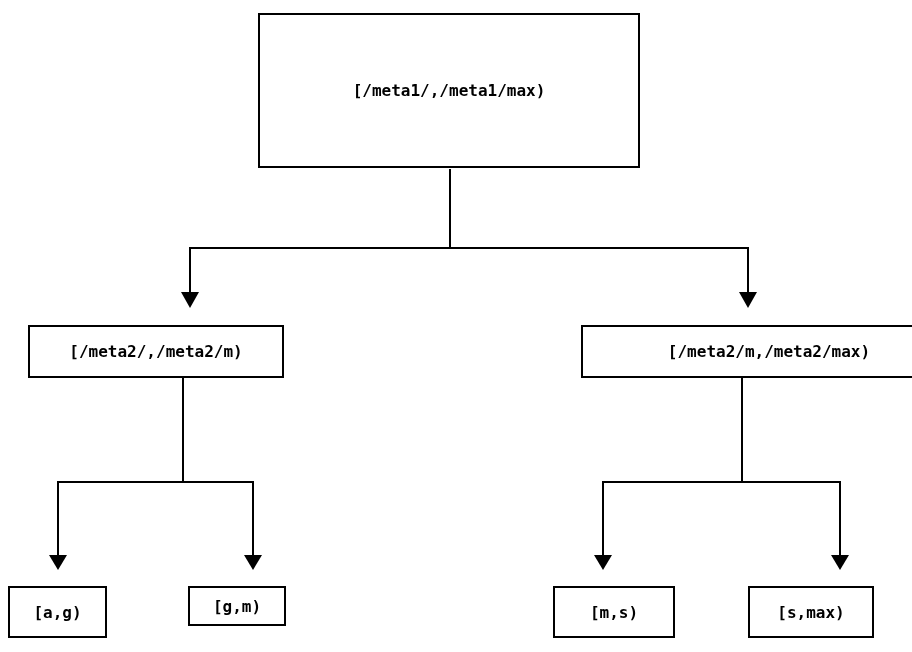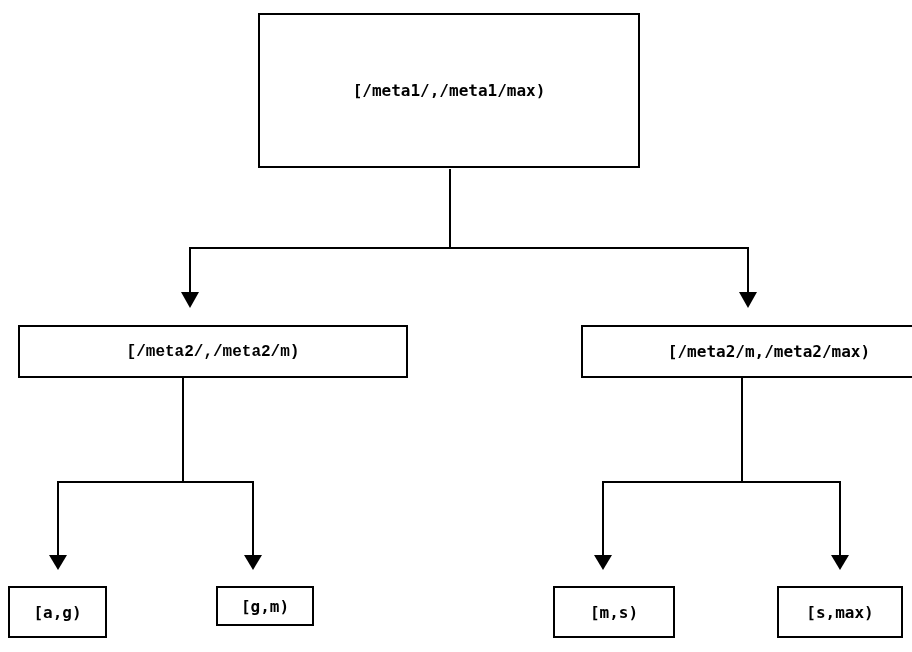--- a/index.html
+++ b/index.html
@@ -37,26 +37,26 @@
     background: #ffffff;
     display: flex;
     align-items: center;
     justify-content: center;
     font-size: 16px;
     font-weight: bold;
     color: #000000;
     white-space: nowrap;
   }
   .node-root      { left: 258px; top: 13px;  width: 382px; height: 155px; }
-  .node-left      { left: 18px;  top: 325px; width: 390px; height: 53px; font-family: Liberation Mono, monospace;  }
+  .node-left      { left: 28px;  top: 325px; width: 256px; height: 53px;  }
   .node-right     { left: 581px; top: 325px; width: 376px; height: 53px;  }
   .node-leaf-ag   { left: 8px;   top: 586px; width: 99px;  height: 52px;  }
-  .node-leaf-gm   { left: 216px; top: 586px; width: 98px;  height: 40px;  }
+  .node-leaf-gm   { left: 188px; top: 586px; width: 98px;  height: 40px;  }
   .node-leaf-ms   { left: 553px; top: 586px; width: 122px; height: 52px;  }
-  .node-leaf-smax { left: 777px; top: 586px; width: 126px; height: 52px;  }
+  .node-leaf-smax { left: 748px; top: 586px; width: 126px; height: 52px;  }
 </style>
 </head>
 <body>
 
 <div class="canvas">
 
   <svg class="edges-svg" viewBox="0 0 912 652" xmlns="http://www.w3.org/2000/svg">
 
     <g>
       <line x1="450" y1="169" x2="450" y2="248"></line>

